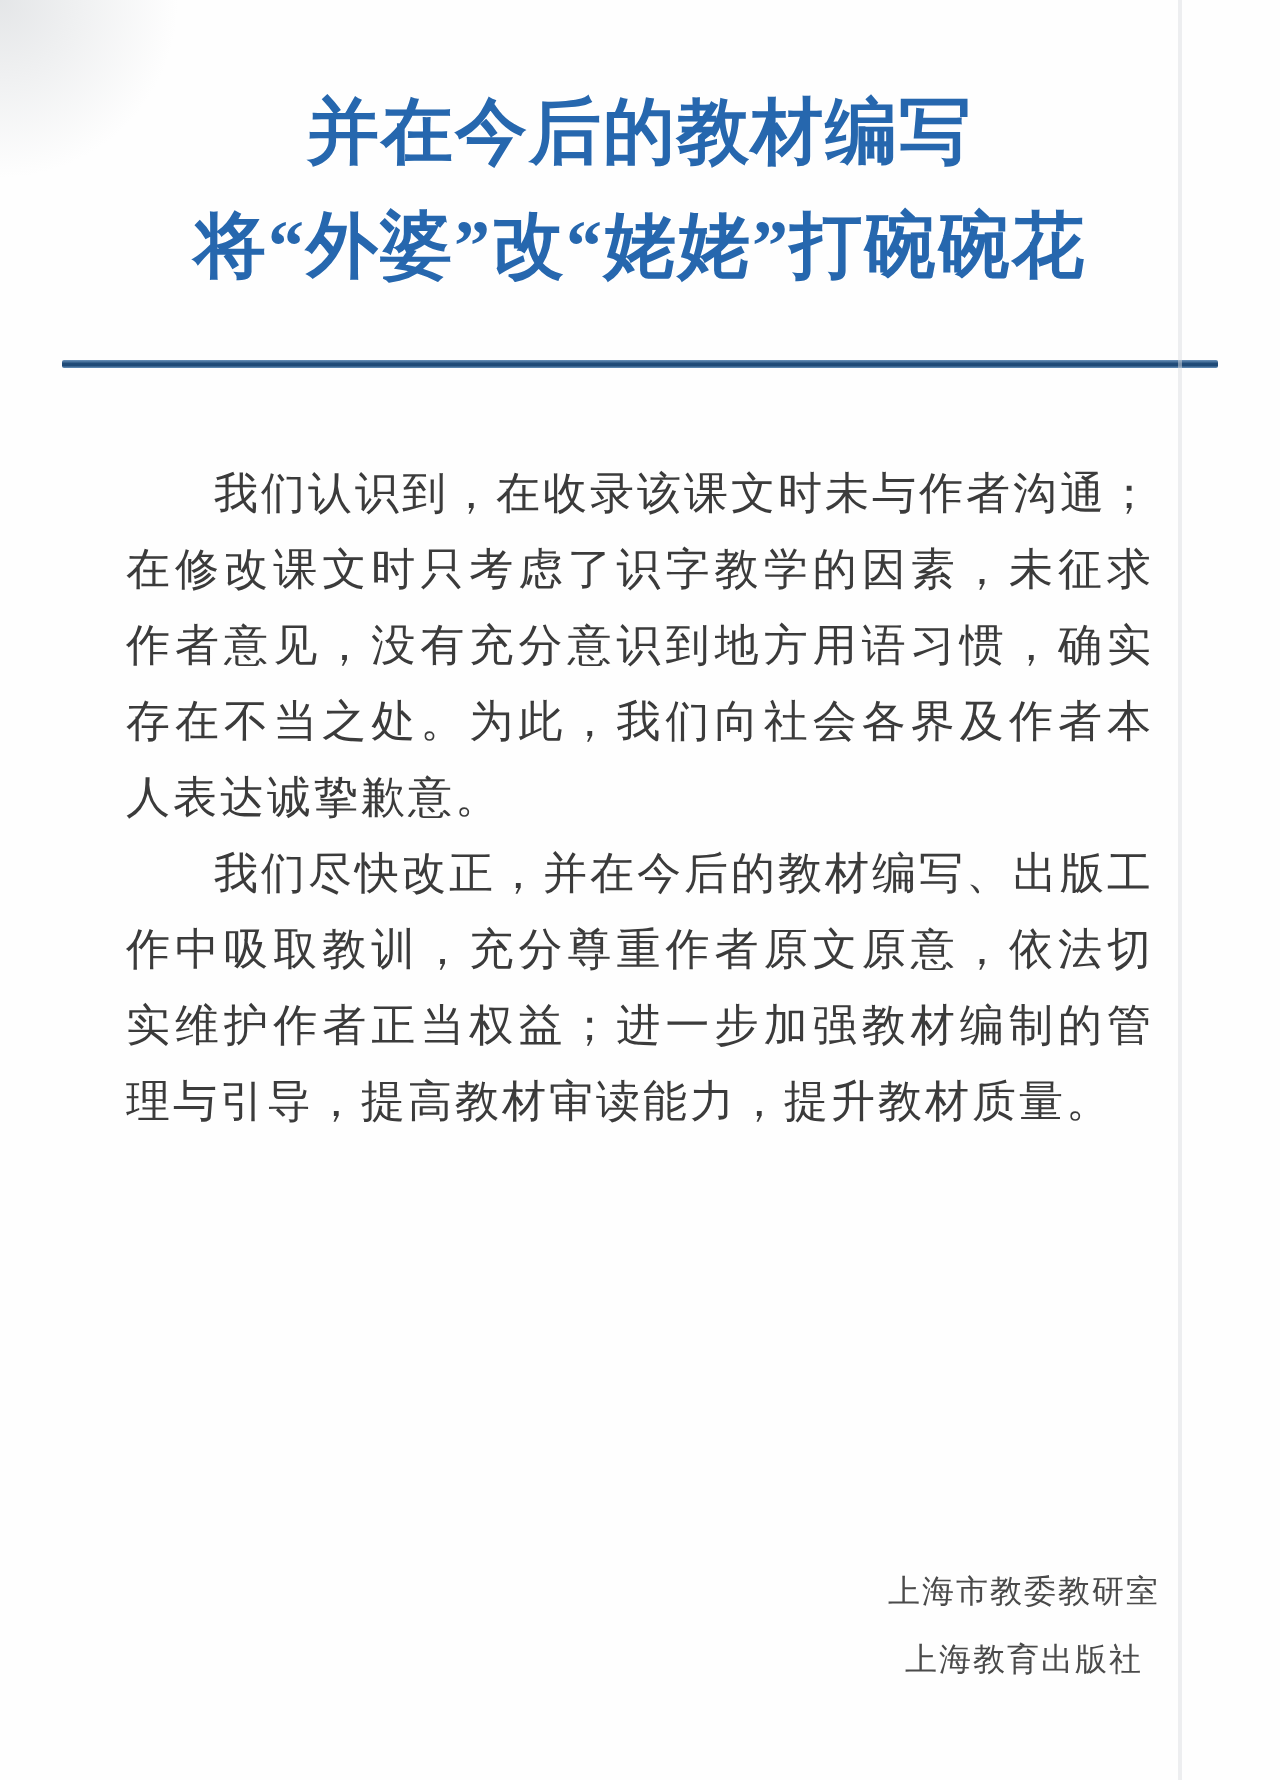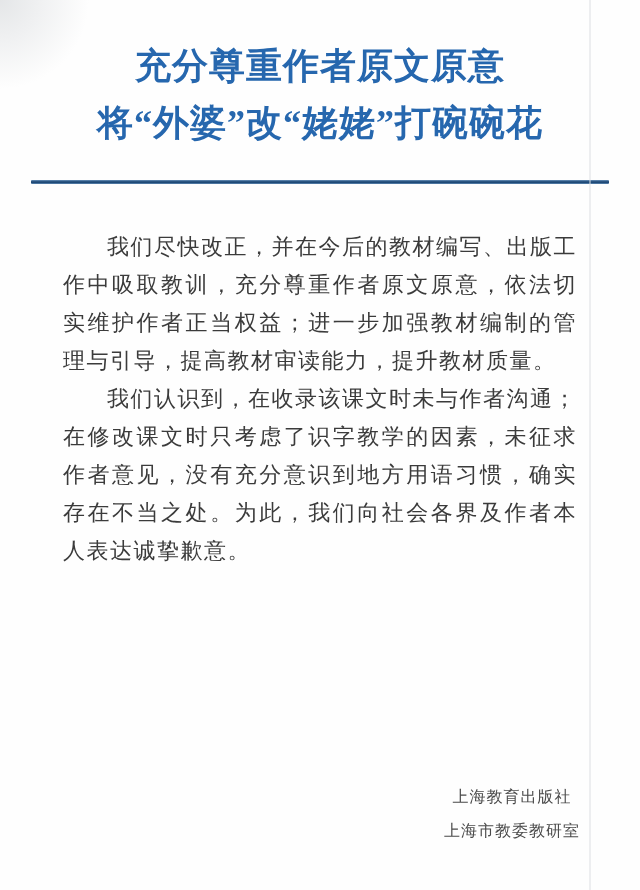--- a/index.html
+++ b/index.html
@@ -77,29 +77,29 @@
 </head>
 <body>
 
 <div class="page">
 
   <div class="corner-shade"></div>
   <div class="scan-seam"></div>
 
   <header class="letter-header">
     <h1 class="letter-title">
-      <span class="t-line">充分尊重作者原文原意</span>
+      <span class="t-line">并在今后的教材编写</span>
       <span class="t-line">将“外婆”改“姥姥”打碗碗花</span>
     </h1>
     <div class="divider"></div>
   </header>
 
   <main class="letter-body">
+    <p>我们认识到，在收录该课文时未与作者沟通；在修改课文时只考虑了识字教学的因素，未征求作者意见，没有充分意识到地方用语习惯，确实存在不当之处。为此，我们向社会各界及作者本人表达诚挚歉意。</p>
     <p>我们尽快改正，并在今后的教材编写、出版工作中吸取教训，充分尊重作者原文原意，依法切实维护作者正当权益；进一步加强教材编制的管理与引导，提高教材审读能力，提升教材质量。</p>
-    <p>我们认识到，在收录该课文时未与作者沟通；在修改课文时只考虑了识字教学的因素，未征求作者意见，没有充分意识到地方用语习惯，确实存在不当之处。为此，我们向社会各界及作者本人表达诚挚歉意。</p>
   </main>
 
   <footer class="signature-block">
+    <div>上海市教委教研室</div>
     <div>上海教育出版社</div>
-    <div>上海市教委教研室</div>
   </footer>
 
 </div>
 
 </body></html>

